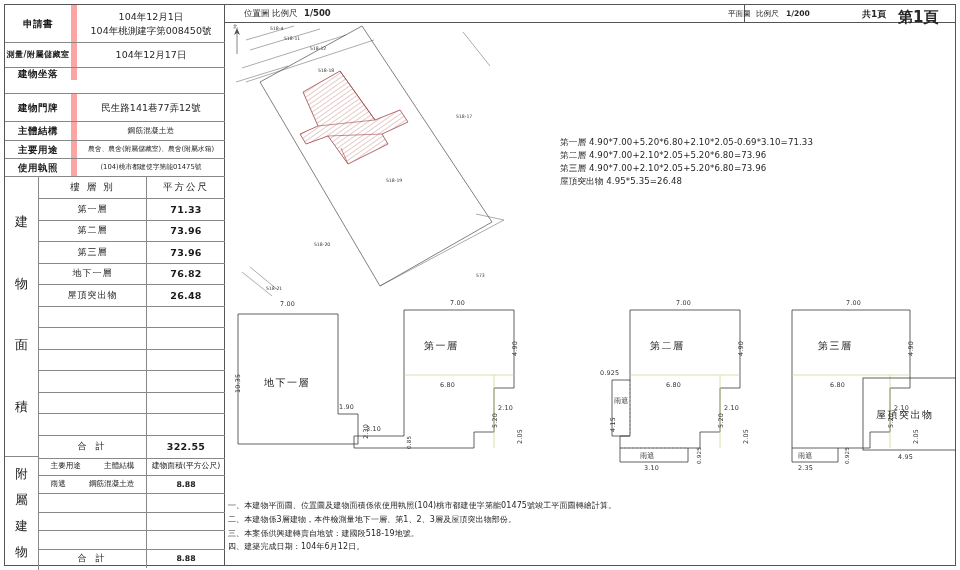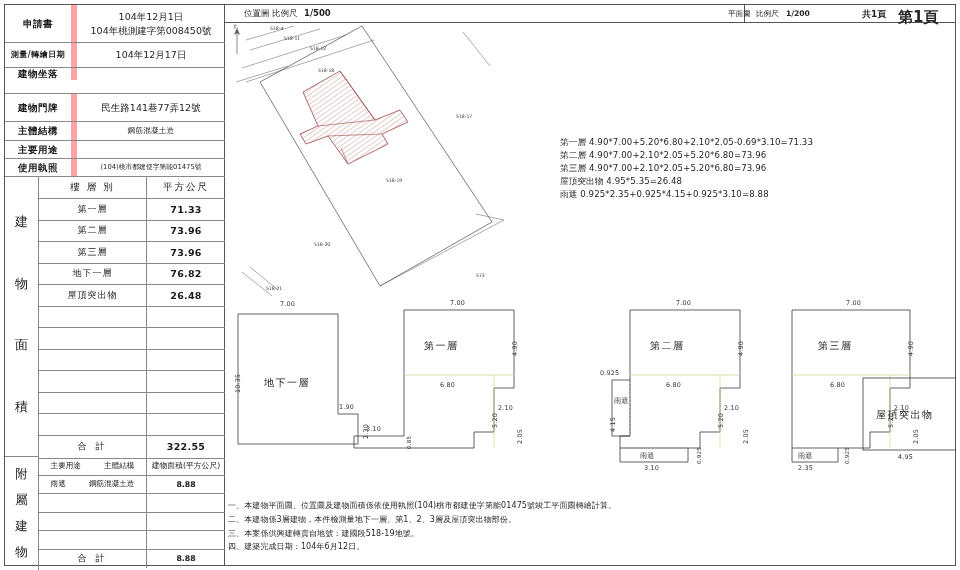--- a/index.html
+++ b/index.html
@@ -242,40 +242,41 @@
 
     <div class="irow" style="top:0; height:38px;">
       <div class="ilabel">申請書</div>
       <div class="ival">
         <span>104年12月1日</span>
         <span class="sm">104年桃測建字第008450號</span>
       </div>
     </div>
 
     <div class="irow" style="top:38px; height:25px;">
-      <div class="ilabel sm" style="font-size:8px;">測量/轉繪日期</div>
+      <div class="ilabel sm" style="font-size:8px;">測量/附屬儲藏室</div>
       <div class="ival">104年12月17日</div>
     </div>
 
     <div class="irow" style="top:63px; height:26px;flex-direction:column;">
       <div class="ilabel">建物坐落</div>
     </div>
 
     <div class="irow" style="top:89px; height:28px;">
       <div class="ilabel">建物門牌</div>
       <div class="ival">民生路141巷77弄12號</div>
     </div>
 
     <div class="irow" style="top:117px; height:19px;">
       <div class="ilabel">主體結構</div>
       <div class="ival sm">鋼筋混凝土造</div>
     </div>
 
     <div class="irow" style="top:136px; height:18px;">
       <div class="ilabel">主要用途</div>
+      <div class="ival xsm">農舍、農舍(附屬儲藏室)、農舍(附屬水箱)</div>
     </div>
 
     <div class="irow" style="top:154px; height:18px;">
       <div class="ilabel">使用執照</div>
       <div class="ival xsm">(104)桃市都建使字第能01475號</div>
     </div>
 
     <div class="area-block">
       <div class="area-side">
         <span>建</span>
@@ -461,21 +462,20 @@
           <text x="5" y="3.5" font-size="4.6" fill="#333">北</text>
         </g>
     </svg>
   </div>
 
   <div class="calc" id="calc-list">
       <div>第一層 4.90*7.00+5.20*6.80+2.10*2.05-0.69*3.10=71.33</div>
       <div>第二層 4.90*7.00+2.10*2.05+5.20*6.80=73.96</div>
       <div>第三層 4.90*7.00+2.10*2.05+5.20*6.80=73.96</div>
       <div>屋頂突出物 4.95*5.35=26.48</div>
-      <div>雨遮 0.925*2.35+0.925*4.15+0.925*3.10=8.88</div>
     </div>
 
   <div class="plans">
     <svg width="730" height="190" viewBox="0 0 730 190">
       <g stroke="#3a3a3a" stroke-width="0.8" fill="none">
 
         <polyline points="12,18 112,18 112,118 132,118 132,148 12,148 12,18"></polyline>
 
         <polyline points="178,14 288,14 288,92 268,92 268,136 248,136 248,152 128,152 128,140 178,140 178,14"></polyline>
         <line x1="178" y1="79" x2="288" y2="79" stroke="#d6d69a" stroke-width="0.8"></line>

